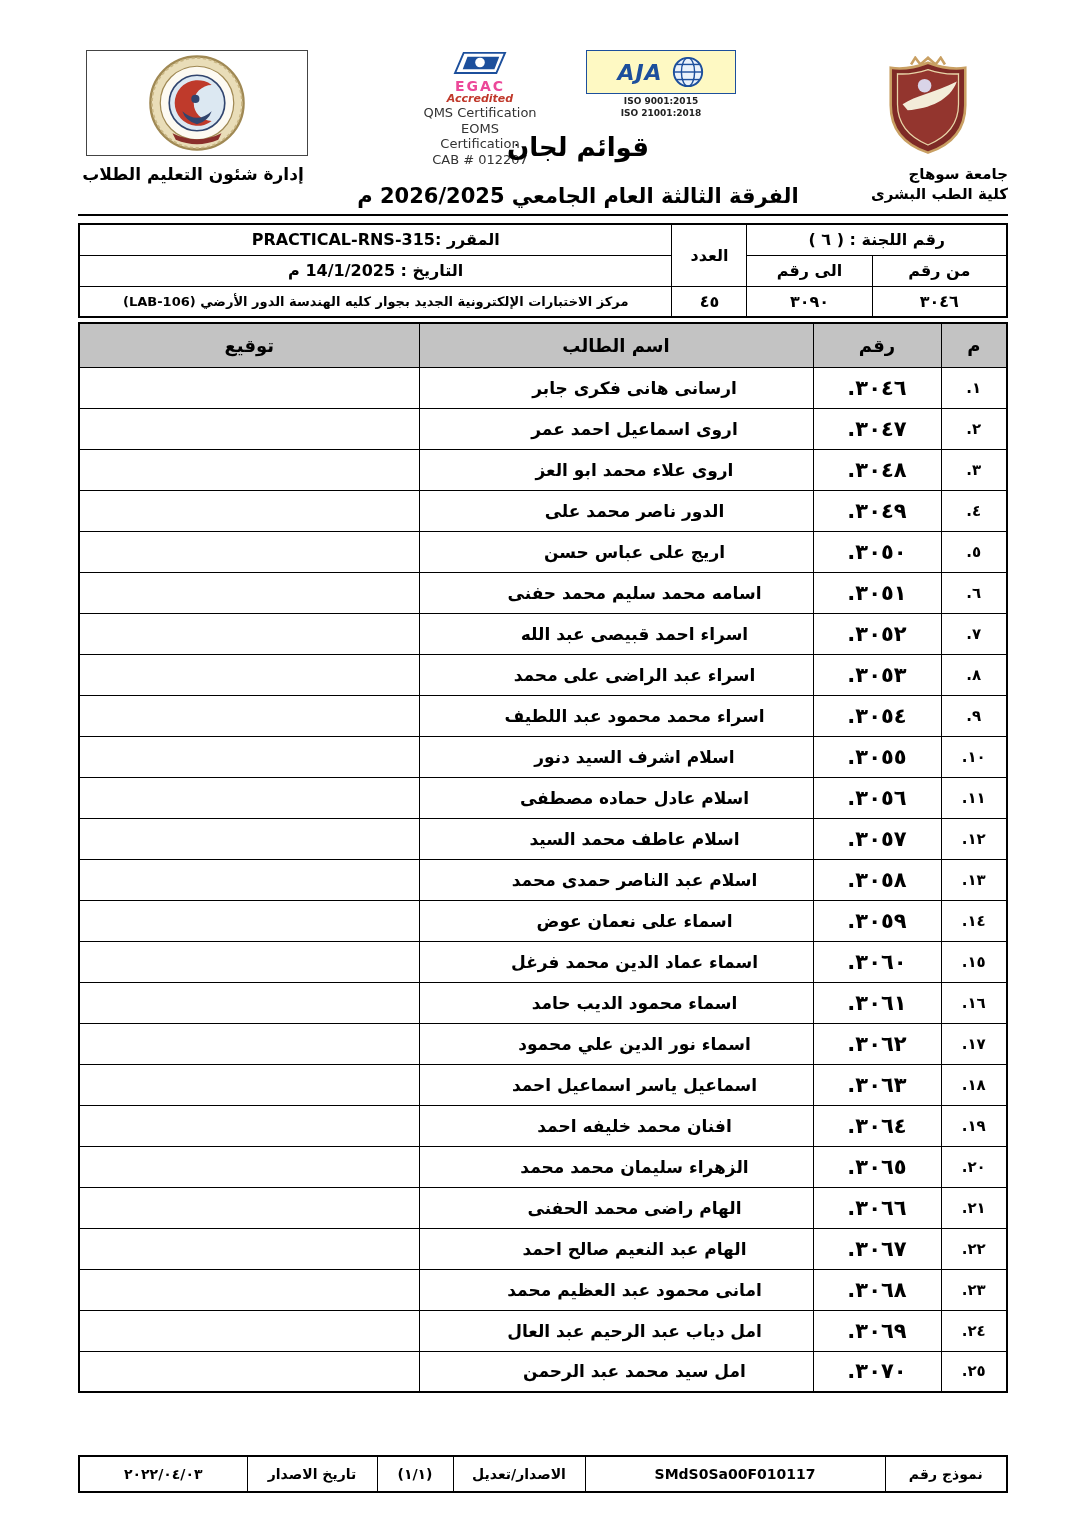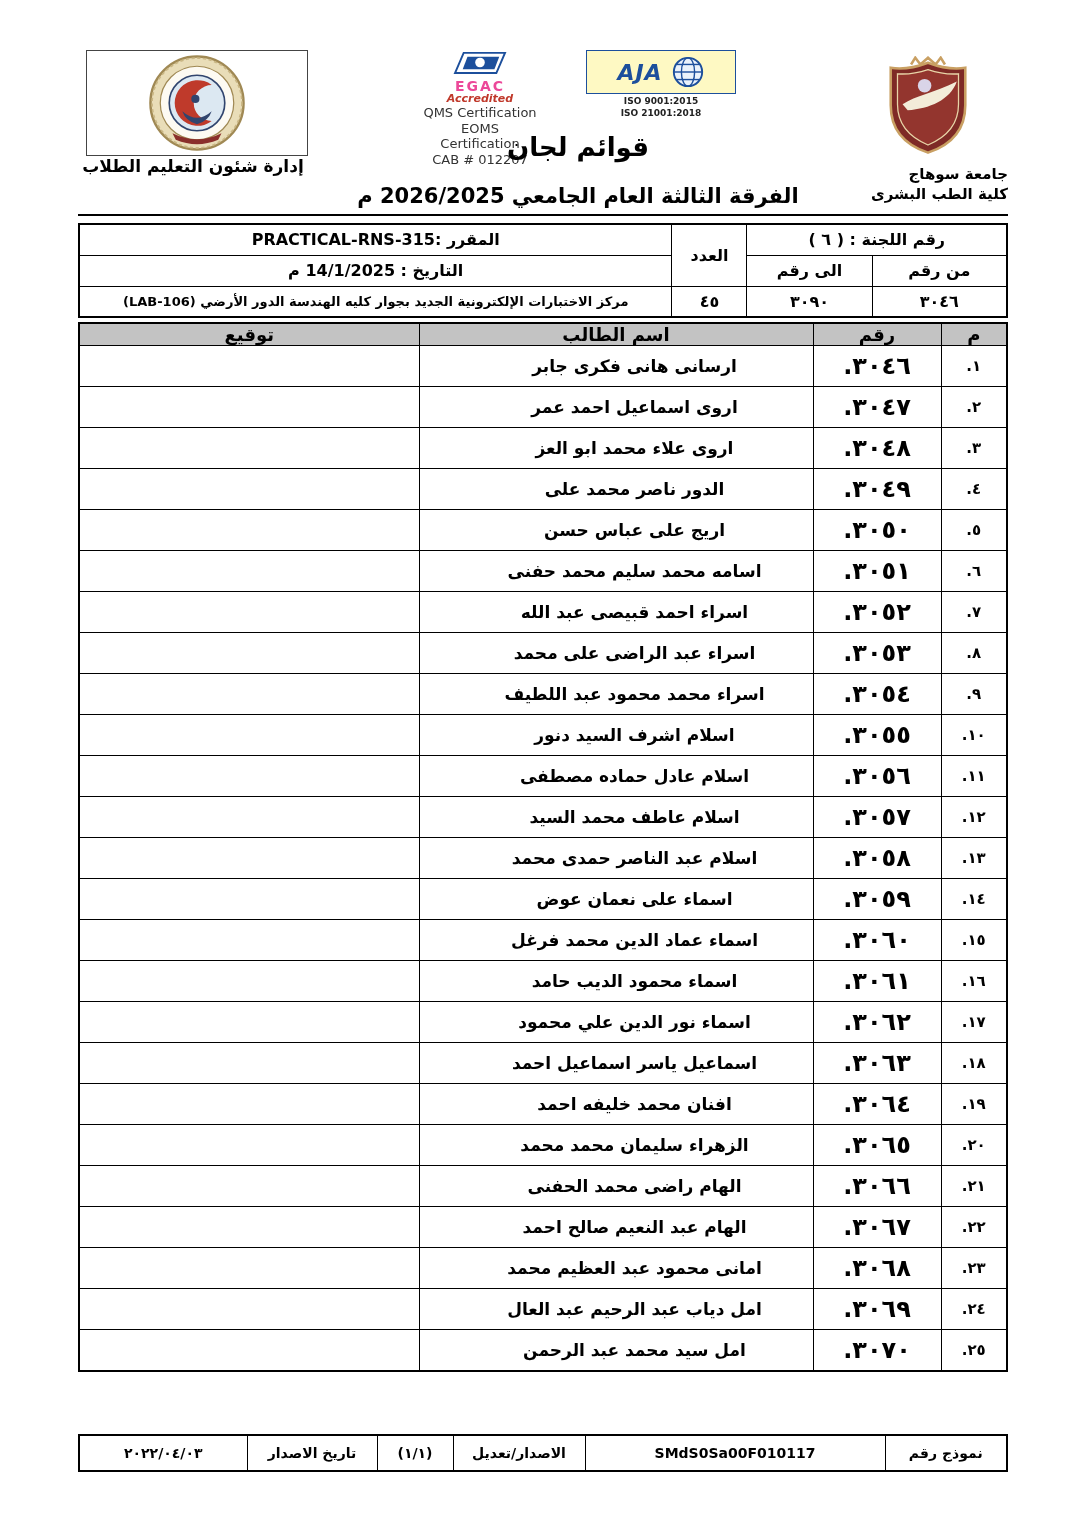--- a/index.html
+++ b/index.html
@@ -9,21 +9,21 @@
     width:1086px; height:1536px; margin:0 auto; background:#fff;
     padding:50px 78px 0; direction:rtl; overflow:hidden; position:relative;
   }
 
   
   .page-header { display:flex; justify-content:space-between; align-items:flex-start; min-height:152px; }
   .uni-block { width:160px; text-align:center; padding-top:6px; }
   .uni-text { font-weight:bold; font-size:15px; line-height:1.35; margin-top:4px;text-align:right; }
   .dept-block { width:230px; text-align:center; }
   .logo-box { width:222px; height:106px; border:1.5px solid #444; display:flex; align-items:center; justify-content:center; background:#fff; }
-  .dept-text { font-weight:bold; font-size:17px; }
+  .dept-text { font-weight:bold; font-size:17px; margin-top:8px; }
   .center-block { flex:1; text-align:center; padding:0 10px; }
   .logos-row { display:flex; direction:ltr; justify-content:center; align-items:flex-start; gap:46px; height:78px; }
   .egac { direction:ltr; text-align:center; width:120px; line-height:1.05; }
   .egac-name { color:#ec4899; font-weight:bold; font-size:14px; letter-spacing:2px; }
   .egac-accredited { color:#c0392b; font-weight:bold; font-style:italic; font-size:11px; }
   .egac-small { font-size:13px; color:#333; line-height:1.2; }
   .aja { direction:ltr; width:150px; }
   .aja-box { border:1.5px solid #1c4f9c; background:#fef9c3; display:flex; align-items:center; justify-content:center; gap:8px; padding:4px 6px; }
   .aja-name { color:#1c4f9c; font-weight:bold; font-style:italic; font-size:22px; letter-spacing:1px; }
   .aja-iso { font-size:9px; color:#222; font-weight:bold; line-height:1.3; margin-top:2px; text-align:center; }
@@ -34,24 +34,24 @@
   
   table { border-collapse:collapse; width:100%; table-layout:fixed; }
   .info-table td { border:1.8px solid #000; text-align:center; font-weight:bold; font-size:16px; padding:3px 4px; }
   .info-table { border:2.5px solid #000; }
   .info-table .loc { font-size:13px; }
   .info-table td { height:31px; }
 
   
   .main-table { margin-top:4px; border:2.5px solid #000; }
   .main-table th, .main-table td { border:1.8px solid #000; text-align:center; vertical-align:middle; }
-  .main-table th { background:#c3c3c3; font-weight:bold; font-size:18px; height:22px; }
+  .main-table th { background:#c3c3c3; font-weight:bold; font-size:18px; height:44px; }
   .main-table td { height:41px; }
   .c-idx { font-weight:bold; font-size:15px; }
-  .c-num { font-weight:bold; font-size:24px; }
+  .c-num { font-weight:bold; font-size:21px; }
   .c-name { font-weight:bold; font-size:17px;padding-left:37px; }
 
   
   .footer-table { margin-top:62px; border:2px solid #000; }
   .footer-table td { border:1.8px solid #000; text-align:center; font-weight:bold; font-size:14px; height:36px; padding:2px 4px; }
   .ltr-cell { direction:ltr; }
 </style>
 </head>
 <body>
 

